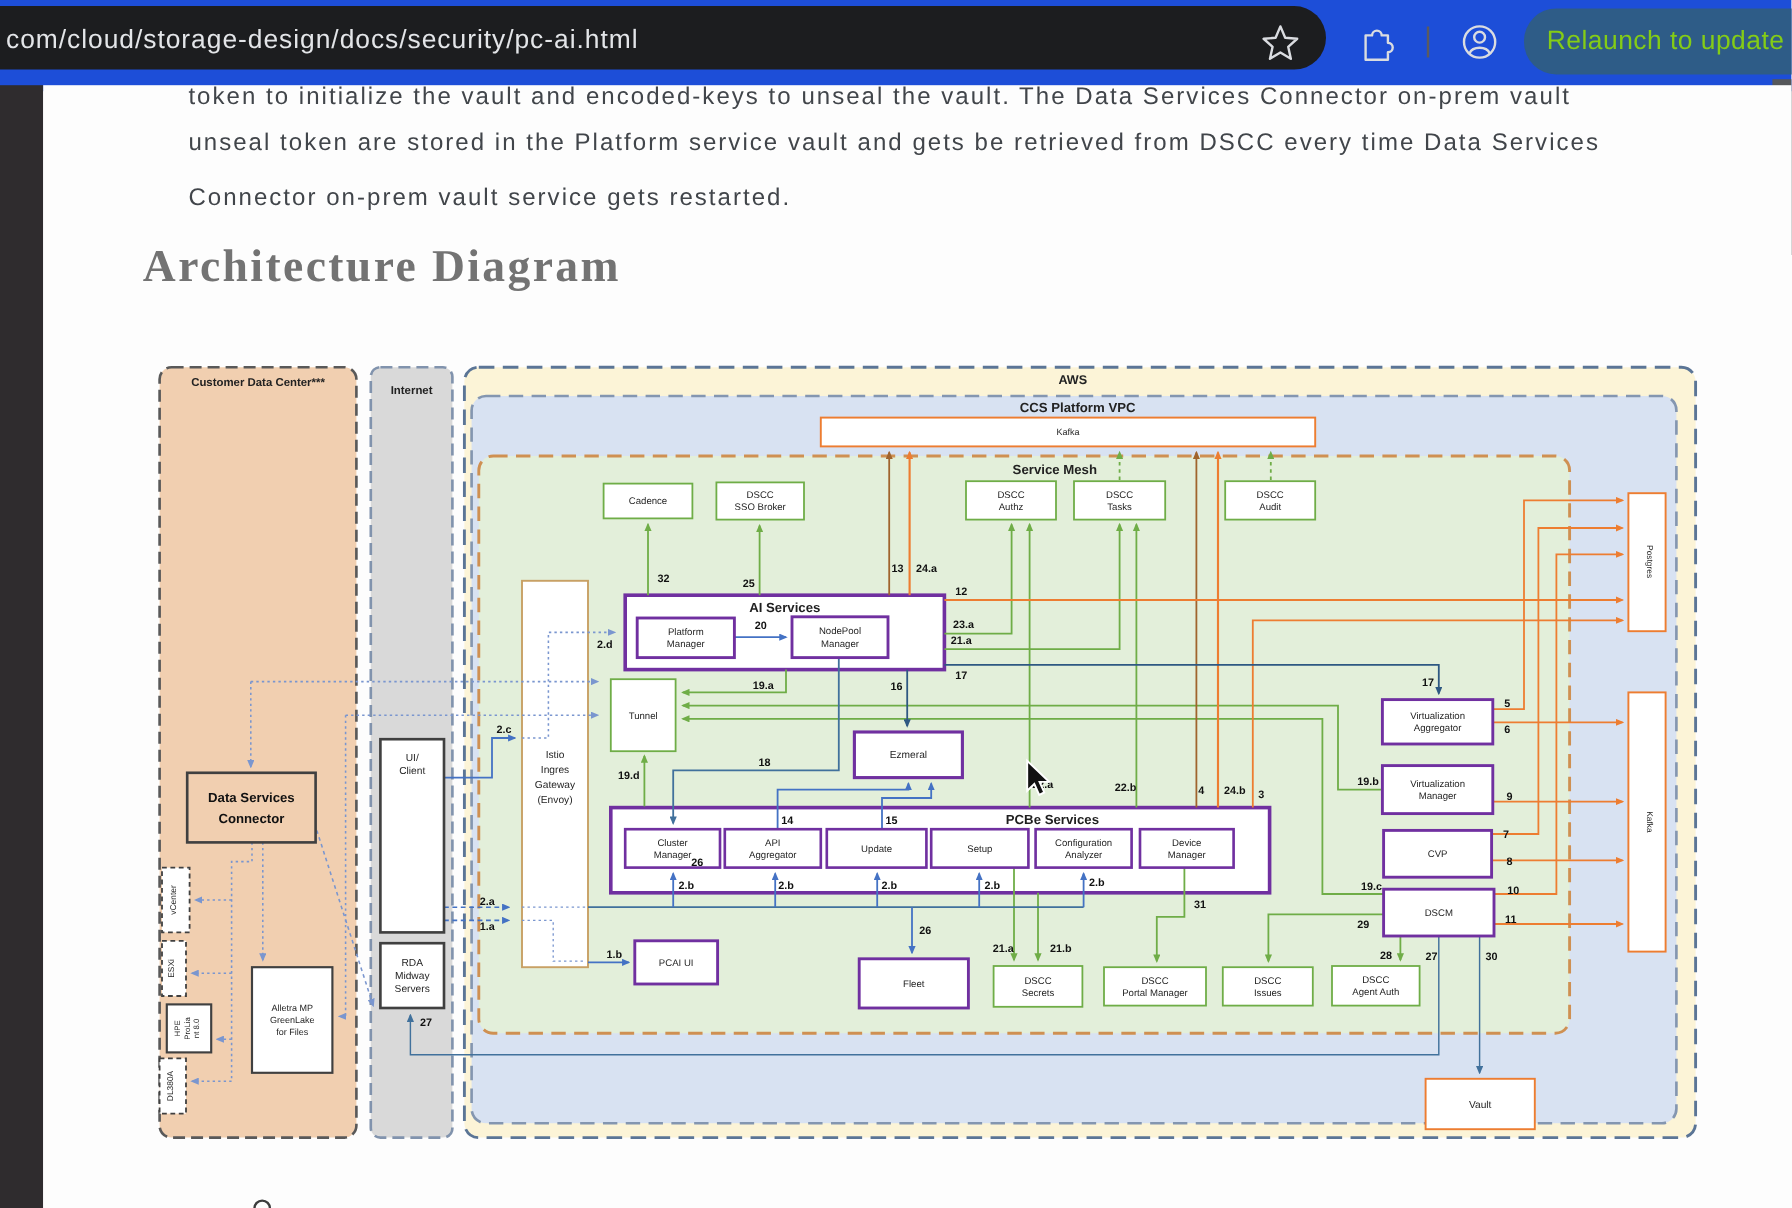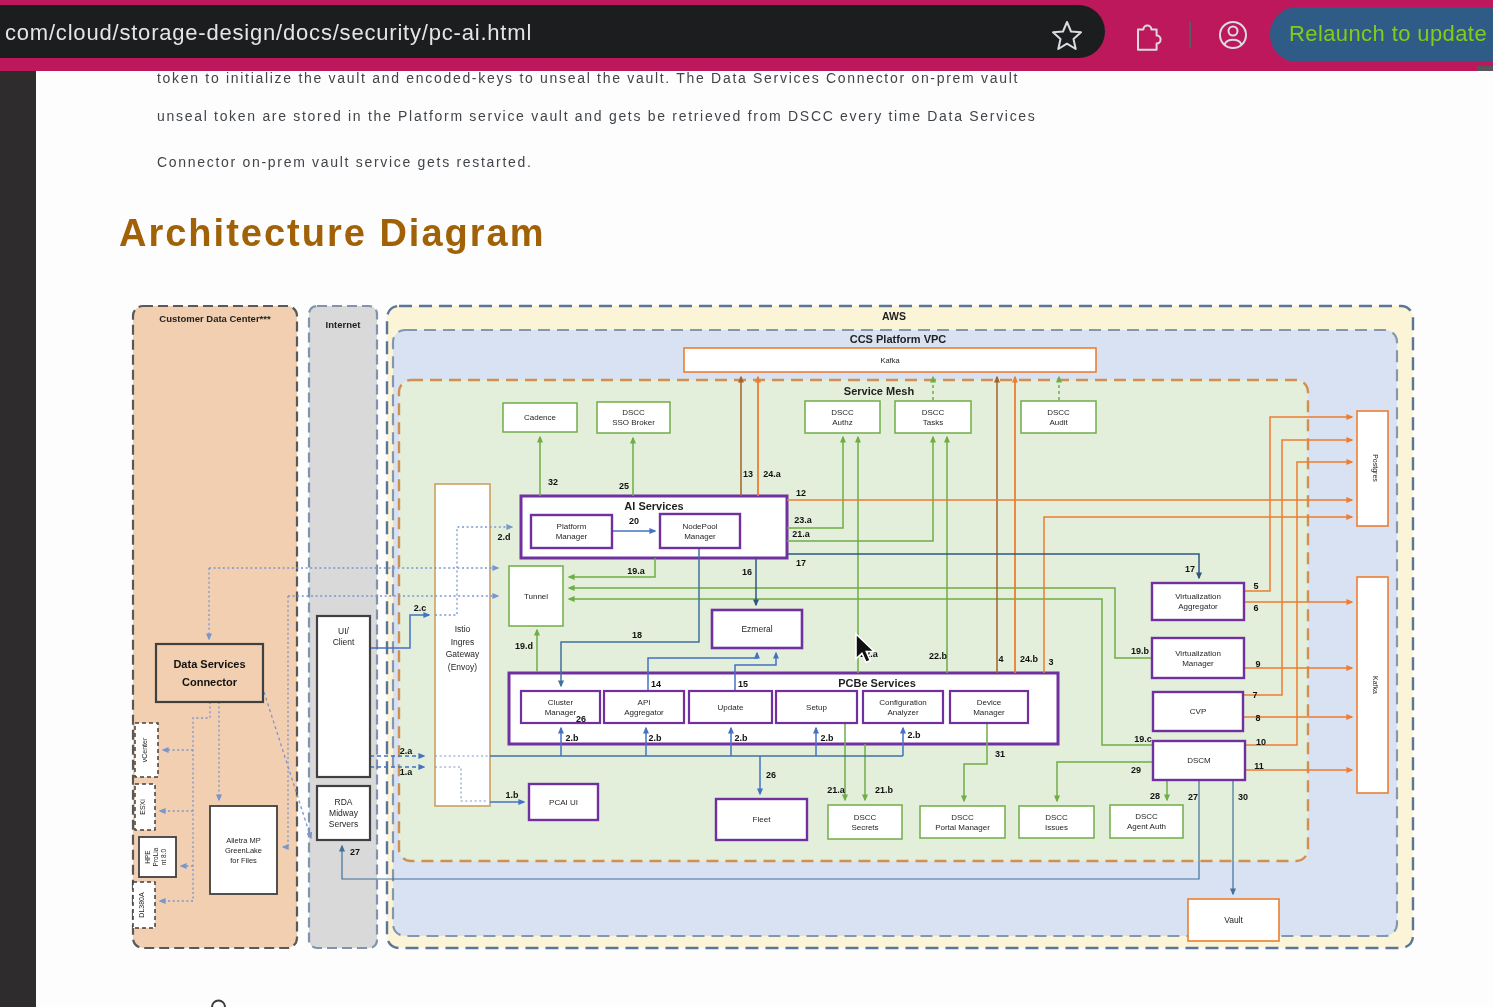--- a/index.html
+++ b/index.html
@@ -1,24 +1,24 @@
 <!DOCTYPE html>
 <html><head><meta charset="utf-8"><style>
 * { margin:0; padding:0; box-sizing:border-box; }
 body { width:1493px; height:1007px; overflow:hidden; position:relative;
   font-family:"Liberation Sans", sans-serif; background:#fdfdfd; }
-#topbar { position:absolute; left:0; top:0; width:1493px; height:76px; background:#be185d; }
+#topbar { position:absolute; left:0; top:0; width:1493px; height:76px; background:#1d4ed8; }
 #urlpill { position:absolute; left:-30px; top:5px; width:1135px; height:53px; border-radius:27px; background:#1c1d1f; }
 #urltext { position:absolute; left:5px; top:20px; font-size:22px; color:#e3e5e8; letter-spacing:0.8px; }
 #relaunch { position:absolute; left:1270px; top:7px; width:260px; height:55px; border-radius:27px; background:#2e5c87; }
 #relaunch span { position:absolute; left:19px; top:14px; font-size:22px; color:#84cc16; letter-spacing:0.4px; }
 #leftstrip { position:absolute; left:0; top:71px; width:36px; height:936px; background:#2f2c2e; }
 #page { position:absolute; left:36px; top:71px; width:1457px; height:936px; background:#fdfdfd; }
-.para { position:absolute; left:157px; font-size:14px; color:#41454a; letter-spacing:1.7px; }
-h1 { position:absolute; left:119px; top:212px; font-family:Liberation Sans, sans-serif; font-size:38px; color:#a16207; letter-spacing:2.0px; }
+.para { position:absolute; left:157px; font-size:20px; color:#41454a; letter-spacing:1.7px; }
+h1 { position:absolute; left:119px; top:200px; font-family:Liberation Serif, serif; font-size:38px; color:#737373; letter-spacing:2.0px; }
 #diag { position:absolute; left:0; top:0; }
 </style></head><body>
 <div id="topbar">
   <div id="urlpill"></div>
   <div id="urltext">com/cloud/storage-design/docs/security/pc-ai.html</div>
   <svg width="1493" height="71" style="position:absolute;left:0;top:0">
     <path d="M1067,22 L1071,31.5 L1081,32.3 L1073.5,39 L1075.7,49 L1067,43.7 L1058.3,49 L1060.5,39 L1053,32.3 L1063,31.5 Z" fill="none" stroke="#dadce0" stroke-width="2" stroke-linejoin="round"></path>
     <g fill="none" stroke="#dadce0" stroke-width="2" stroke-linejoin="round">
       <path d="M1138,29.5 H1143.4 a4,4 0 0 1 8,0 H1156.6 V35.6 a4,4 0 0 1 0,8 V49.8 H1138 Z"></path>
     </g>

